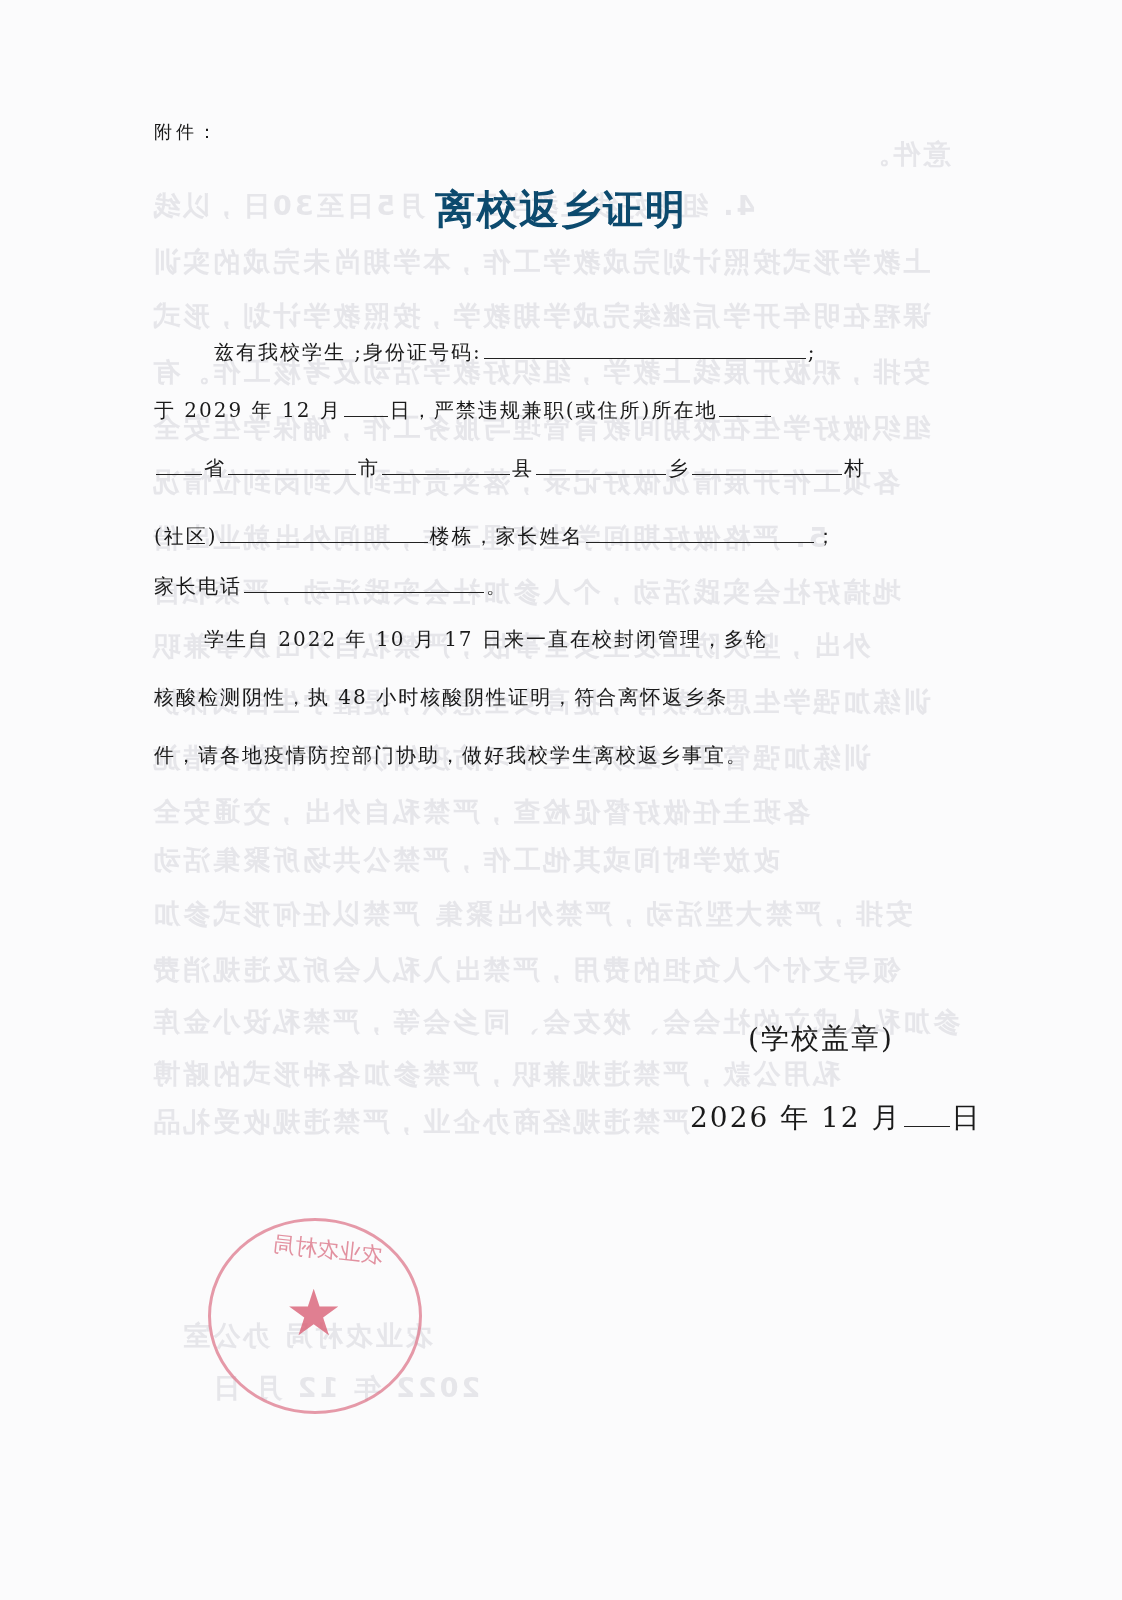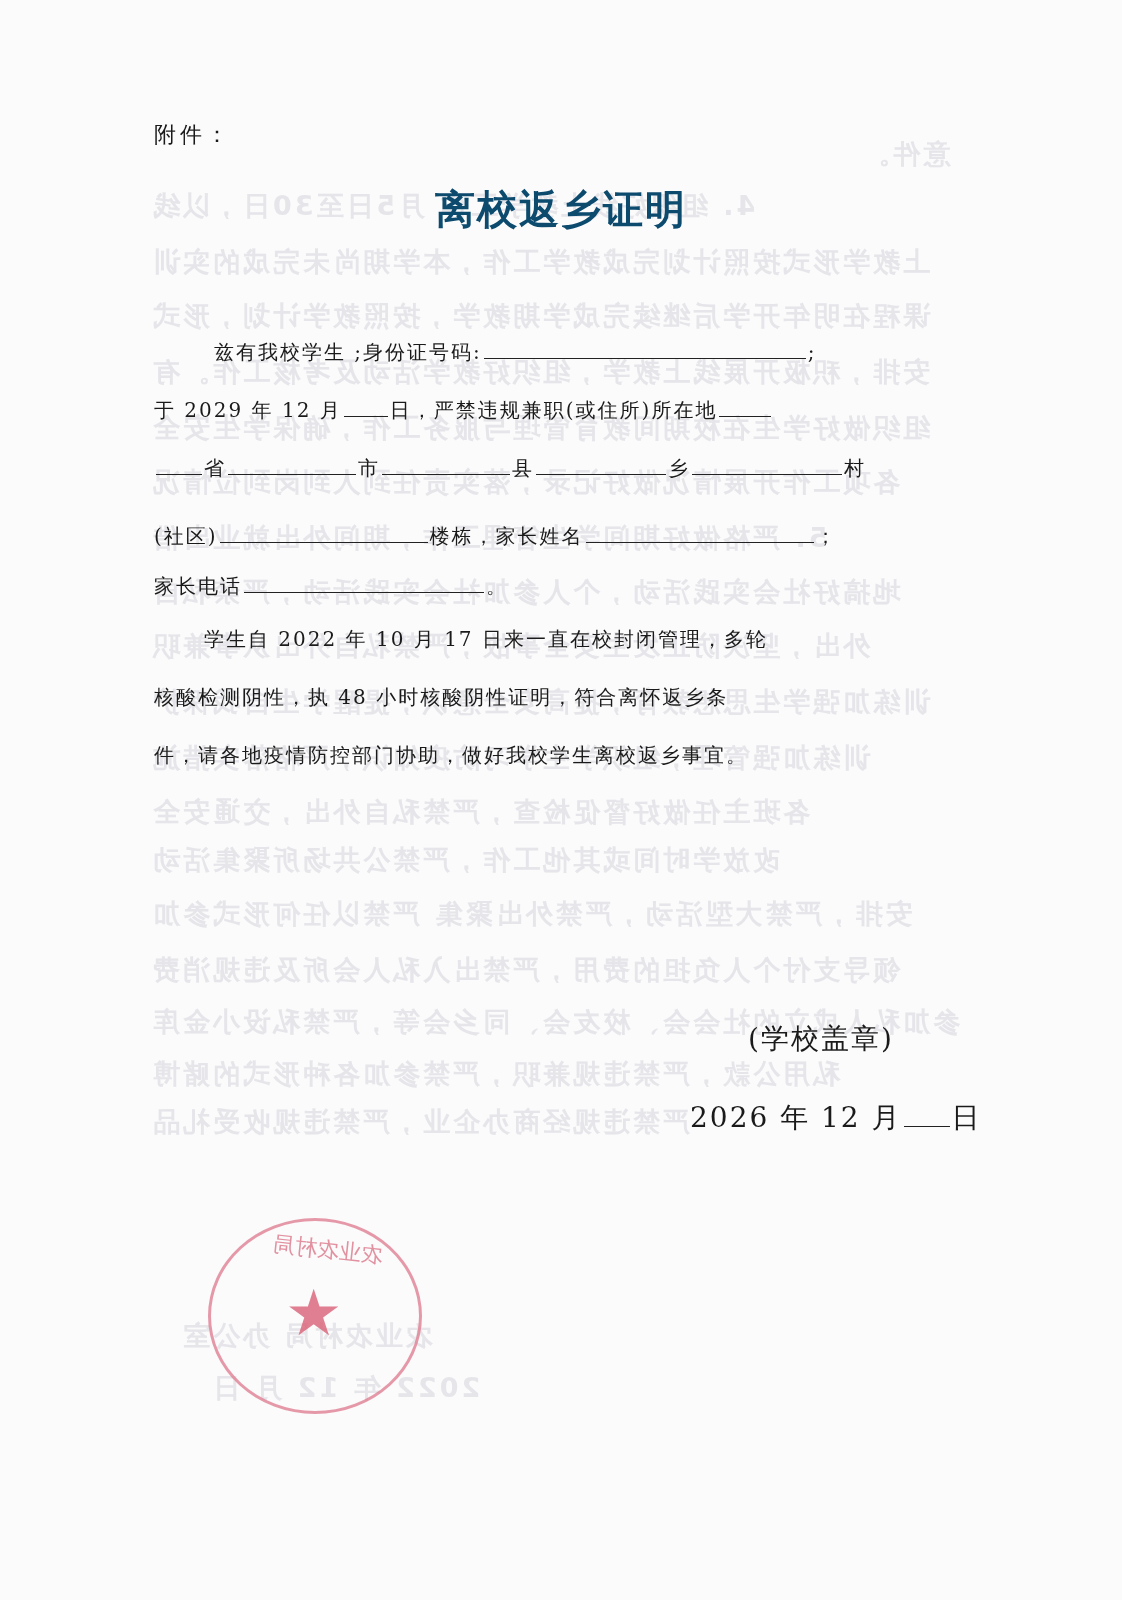--- a/index.html
+++ b/index.html
@@ -11,21 +11,21 @@
     }
     .ghost {
       position: absolute; color: #e6e6ea; font-size: 27px; white-space: nowrap;
       letter-spacing: 3px; transform: scaleX(-1); font-weight: bold;
       font-family: "DejaVu Sans", sans-serif;
     }
     .line {
       position: absolute; left: 154px; font-size: 20px; white-space: nowrap;
       letter-spacing: 2px;
     }
-    .attach { top: 120px; font-family: "DejaVu Sans", sans-serif; font-size: 22px; letter-spacing: 4px; }
+    .attach { top: 120px; font-family: "DejaVu Sans", sans-serif; font-size: 18px; letter-spacing: 4px; }
     .title {
       position: absolute; top: 182px; left: 0; width: 1122px; text-align: center;
       font-size: 40px; font-weight: bold; font-family: "DejaVu Sans", sans-serif;
       letter-spacing: 2px; color: #0c4a6e;
     }
     .blank { display: inline-block; border-bottom: 1.5px solid #222; height: 28px; vertical-align: baseline; margin: 0 2px; }
     .sig { position: absolute; font-size: 28px; white-space: nowrap; letter-spacing: 2px; }
     .stamp {
       position: absolute; left: 208px; top: 1218px; width: 208px; height: 190px;
       border: 3px solid rgba(222,120,140,0.75); border-radius: 50%;

